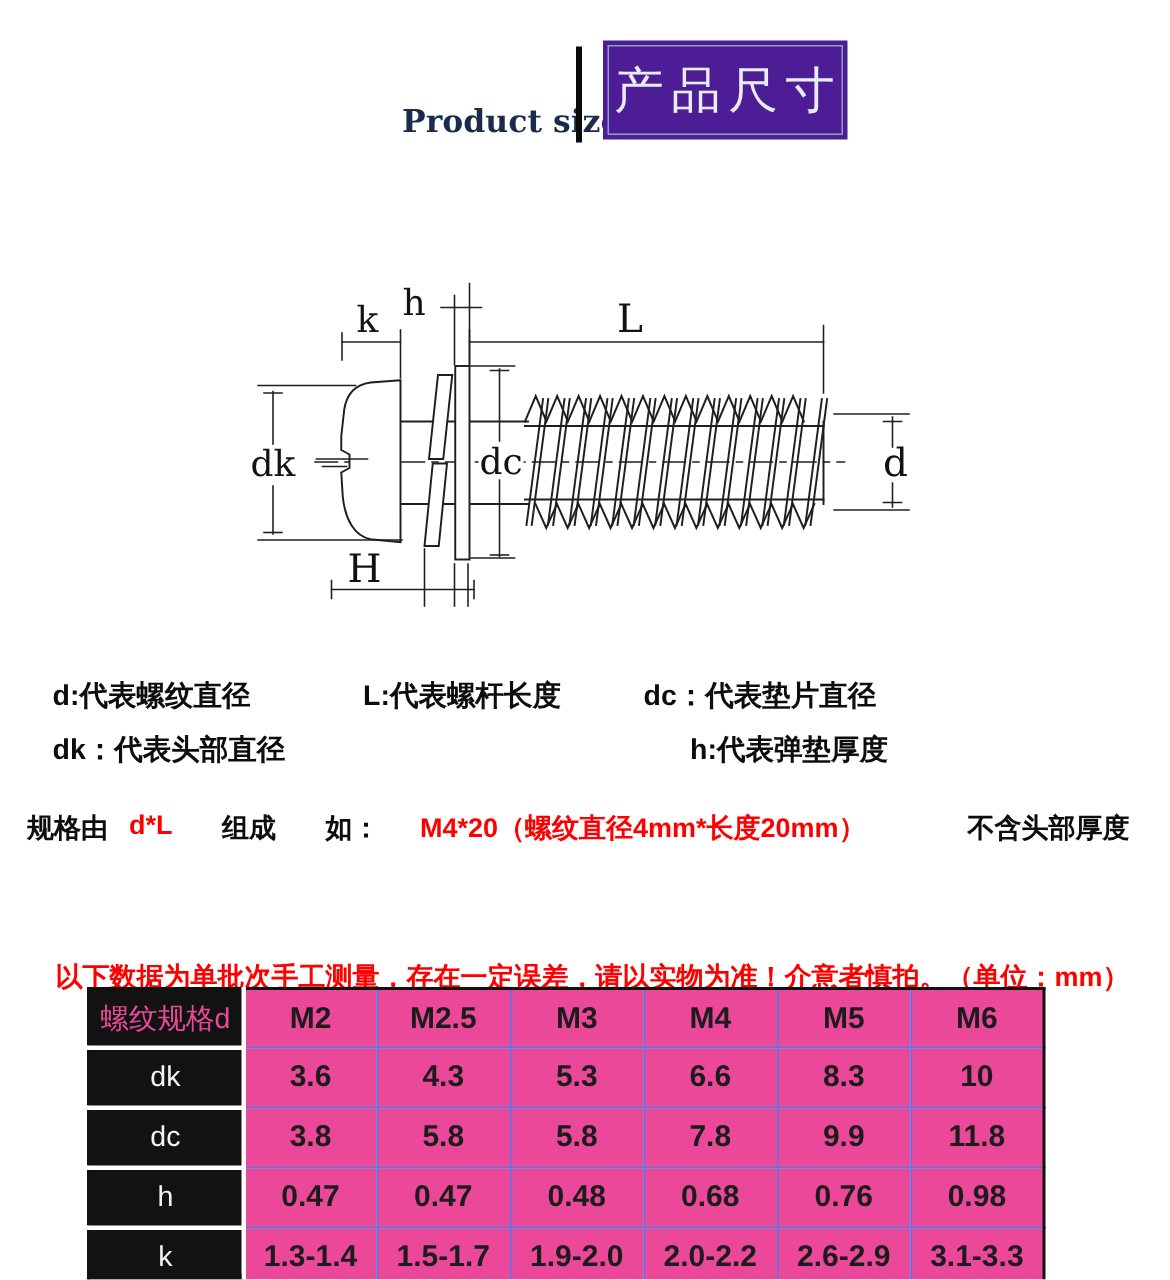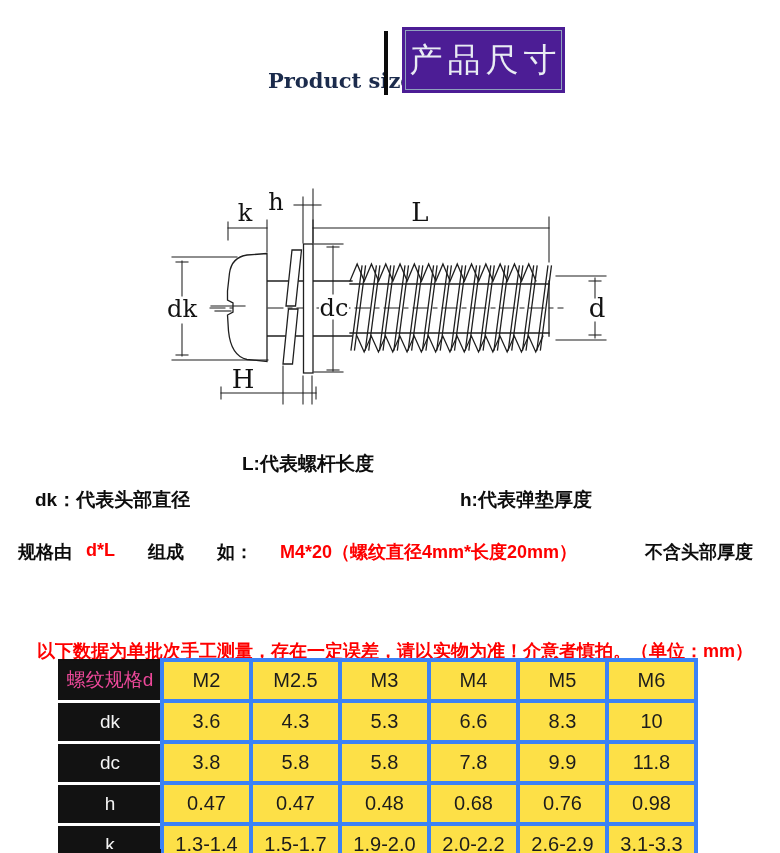--- a/index.html
+++ b/index.html
@@ -22,22 +22,22 @@
   
   .legend-seg{position:absolute;font-weight:bold;font-size:19px;color:#0d0d0d;white-space:nowrap;}
   .spec-seg{position:absolute;top:540px;font-weight:bold;font-size:18px;color:#0d0d0d;white-space:nowrap;}
   .red{color:#fe0000;}
   .warning{position:absolute;left:37px;top:623px;font-weight:bold;font-size:18px;color:#fe0000;white-space:nowrap;margin-top:16px;}
 
   
   .spec-table{position:absolute;left:58px;top:658px;border-collapse:collapse;table-layout:fixed;
               border:2px solid #111;}
   .spec-table td,.spec-table th{height:37px;text-align:center;vertical-align:middle;padding:0;}
-  .spec-table td,.spec-table th.colhead{border:4px solid #3b82f6;background:#fde047;
-              font-size:20px;font-weight:400;color:#1c1c1c;}
+  .spec-table td,.spec-table th.colhead{border:1px solid #3b82f6;background:#ec4899;
+              font-size:20px;font-weight:700;color:#1c1c1c;}
   .spec-table th.rowhead{background:#121212;color:#f4f4f4;font-size:19px;font-weight:400;
               border-top:3px solid #fff;border-bottom:3px solid #fff;
               border-right:3px solid #fff;border-left:2px solid #111;}
   .spec-table th.corner{background:#121212;color:#ec4899;font-size:19px;font-weight:400;
               border-top:2px solid #111;border-bottom:3px solid #fff;
               border-right:3px solid #fff;border-left:2px solid #111;}
   .table-cut-sliver{position:absolute;left:58px;top:849px;width:103px;height:4px;background:#121212;}
 </style>
 </head>
 <body>
@@ -154,21 +154,23 @@
       <text x="276" y="210">h</text>
       <text x="420" y="221" font-size="26">L</text>
       <text x="182" y="317">dk</text>
       <rect x="319" y="296" width="30" height="23" fill="#ffffff"></rect>
       <text x="334" y="316">dc</text>
       <text x="597" y="317" font-size="26">d</text>
       <text x="243" y="388" font-size="26">H</text>
     </g>
   </svg>
 
+  <span class="legend-seg" style="left:35px;top:451px">d:代表螺纹直径</span>
   <span class="legend-seg" style="left:242px;top:451px">L:代表螺杆长度</span>
+  <span class="legend-seg" style="left:429px;top:451px">dc：代表垫片直径</span>
 
   <span class="legend-seg" style="left:35px;top:487px">dk：代表头部直径</span>
   <span class="legend-seg" style="left:460px;top:487px">h:代表弹垫厚度</span>
 
   <span class="spec-seg" style="left:18px">规格由</span>
   <span class="spec-seg red" style="left:86px">d*L</span>
   <span class="spec-seg" style="left:148px">组成</span>
   <span class="spec-seg" style="left:217px">如：</span>
   <span class="spec-seg red" style="left:280px">M4*20（螺纹直径4mm*长度20mm）</span>
   <span class="spec-seg" style="left:645px">不含头部厚度</span>

